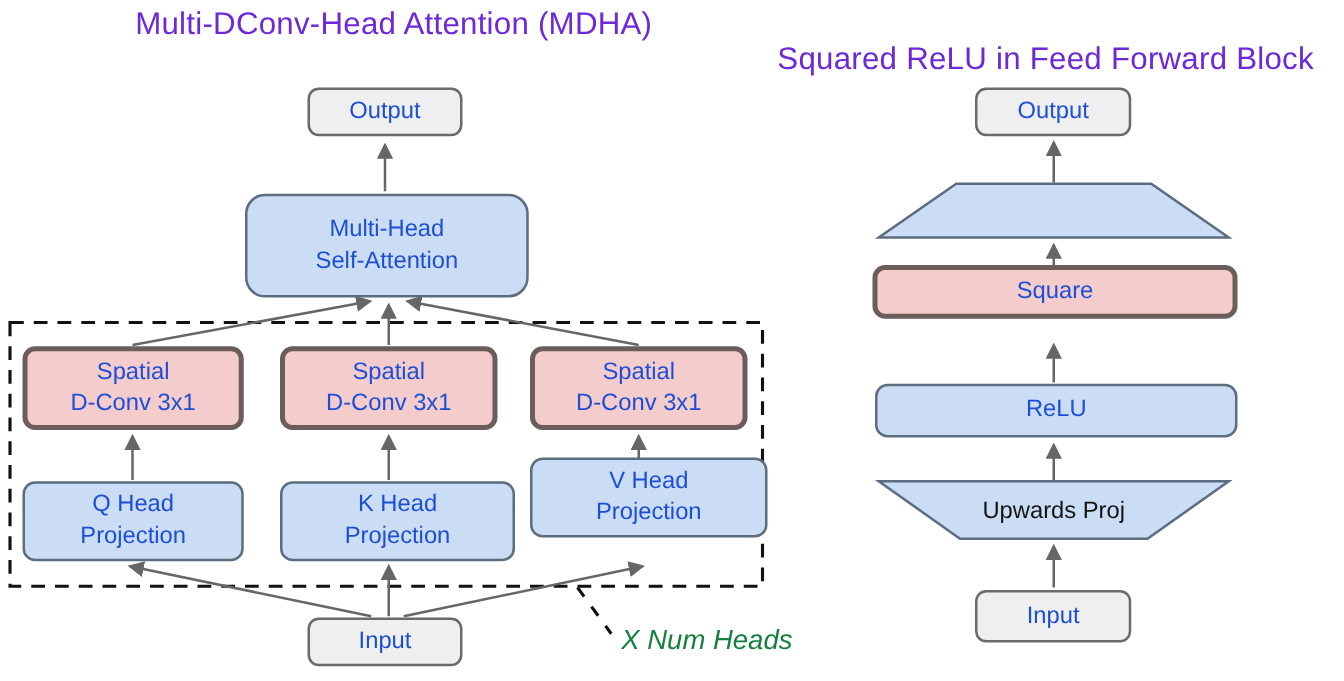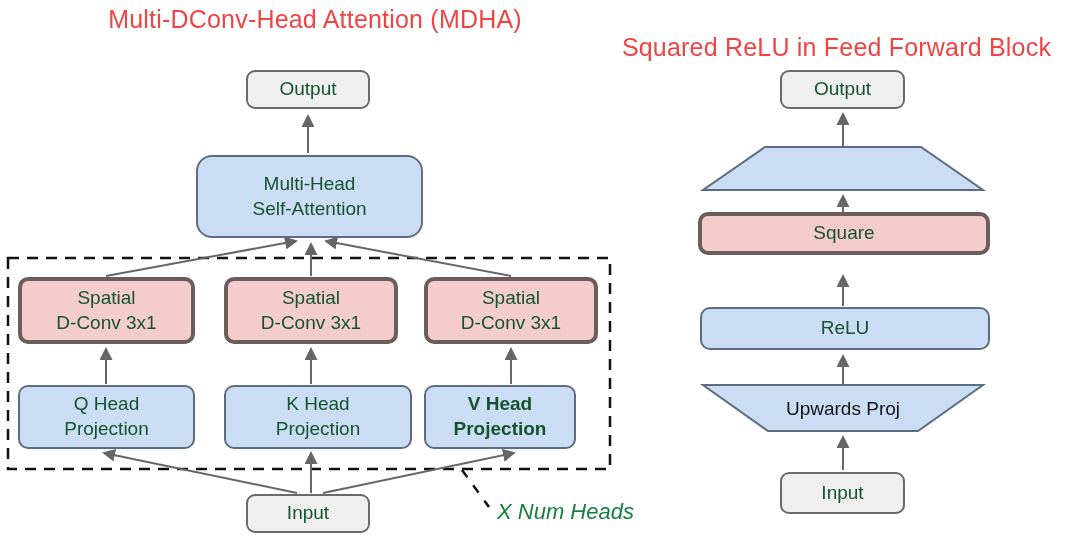--- a/index.html
+++ b/index.html
@@ -10,31 +10,31 @@
     font-family:"Liberation Sans", sans-serif;
     color:#141414;
     overflow:hidden;
   }
   #wires{position:absolute;left:0;top:0;width:1075px;height:545px;}
   .title{
     position:absolute;
     font-size:25px;
     letter-spacing:0.2px;
     text-align:center;
-    color:#ef4444;
+    color:#6d28d9;
     white-space:nowrap;
   }
   .box{
     position:absolute;
     box-sizing:border-box;
     display:flex;flex-direction:column;
     align-items:center;justify-content:center;
     text-align:center;
     font-size:19px;line-height:1.3;
-    color:#14532d;
+    color:#1d4ed8;
   }
   .gray{background:#efefef;border:2px solid #6a6a6a;border-radius:9px;}
   .blue{background:#cbdcf5;border:2px solid #5d6d80;border-radius:10px;}
   .blue-lg{border-radius:16px;}
   .pink{background:#f4cccc;border:4px solid #6c5d5d;border-radius:10px;}
   .trap-label{
     position:absolute;
     display:flex;align-items:center;justify-content:center;
     font-size:19px;color:#141414;text-align:center;
     pointer-events:none;
@@ -107,21 +107,21 @@
   </div>
 
   <div class="box blue" style="left:18px;top:385px;width:177px;height:64px;">
     <span>Q Head</span>
     <span>Projection</span>
   </div>
   <div class="box blue" style="left:224px;top:385px;width:188px;height:64px;">
     <span>K Head</span>
     <span>Projection</span>
   </div>
-  <div class="box blue" style="left:424px;top:385px;width:152px;height:64px;font-weight:bold;">
+  <div class="box blue" style="left:424px;top:366px;width:190px;height:64px;">
     <span>V Head</span>
     <span>Projection</span>
   </div>
 
   <div class="box gray" style="left:246px;top:494px;width:124px;height:39px;">
     <span>Input</span>
   </div>
 
   <div class="annotation" style="left:497px;top:499px;">X Num Heads</div>
 

